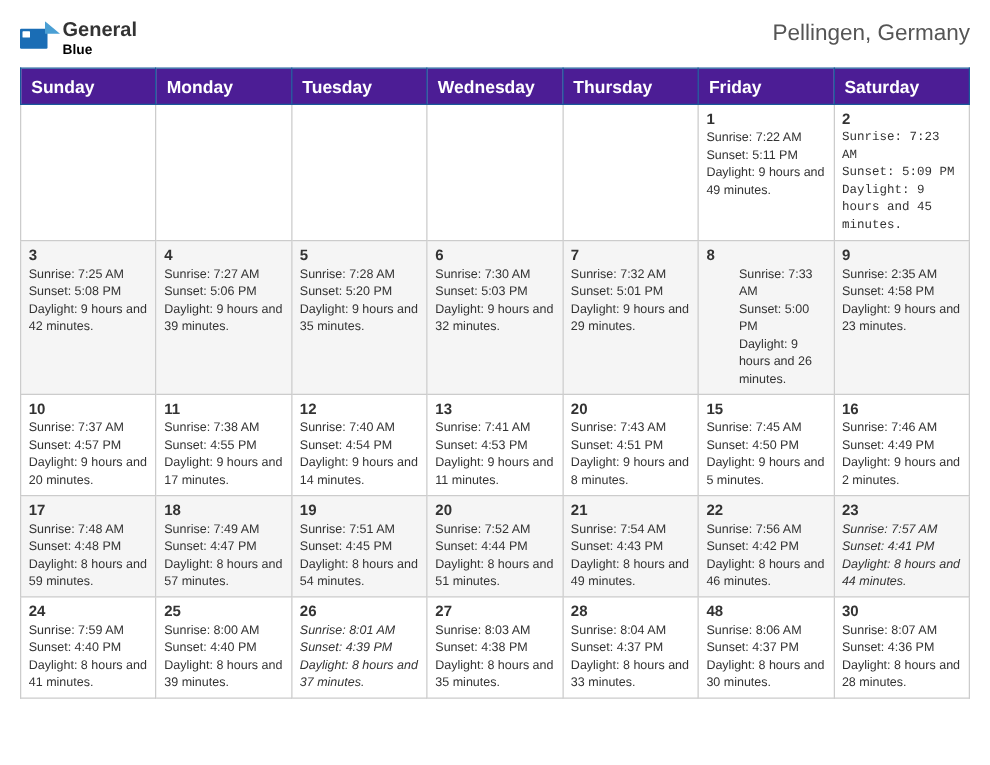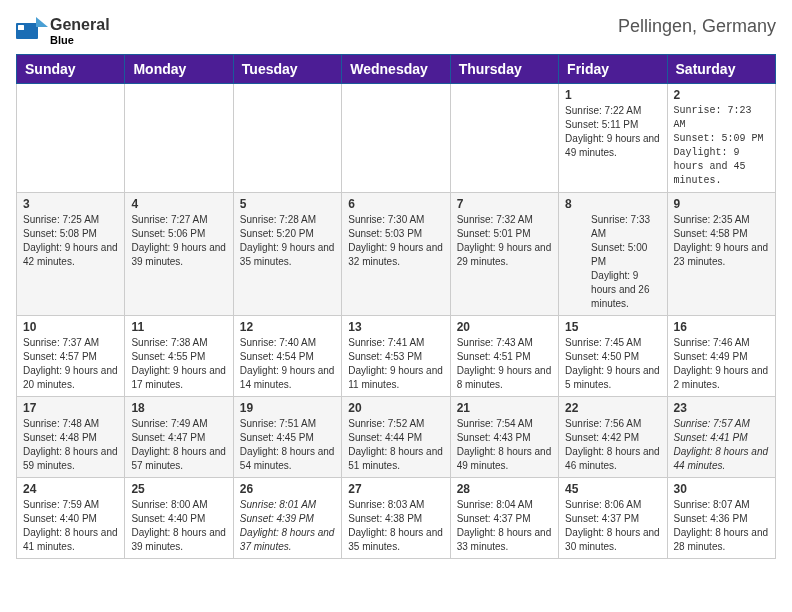--- a/index.html
+++ b/index.html
@@ -298,21 +298,21 @@
 Sunset: 4:38 PM
 Daylight: 8 hours and 35 minutes.</div>
         </td>
         <td>
           <span class="day-num">28</span>
           <div class="day-info" style="white-space: pre-wrap;">Sunrise: 8:04 AM
 Sunset: 4:37 PM
 Daylight: 8 hours and 33 minutes.</div>
         </td>
         <td>
-          <span class="day-num">45</span>
+          <span class="day-num">48</span>
           <div class="day-info" style="white-space: pre-wrap;">Sunrise: 8:06 AM
 Sunset: 4:37 PM
 Daylight: 8 hours and 30 minutes.</div>
         </td>
         <td>
           <span class="day-num">30</span>
           <div class="day-info" style="white-space: pre-wrap;">Sunrise: 8:07 AM
 Sunset: 4:36 PM
 Daylight: 8 hours and 28 minutes.</div>
         </td>

